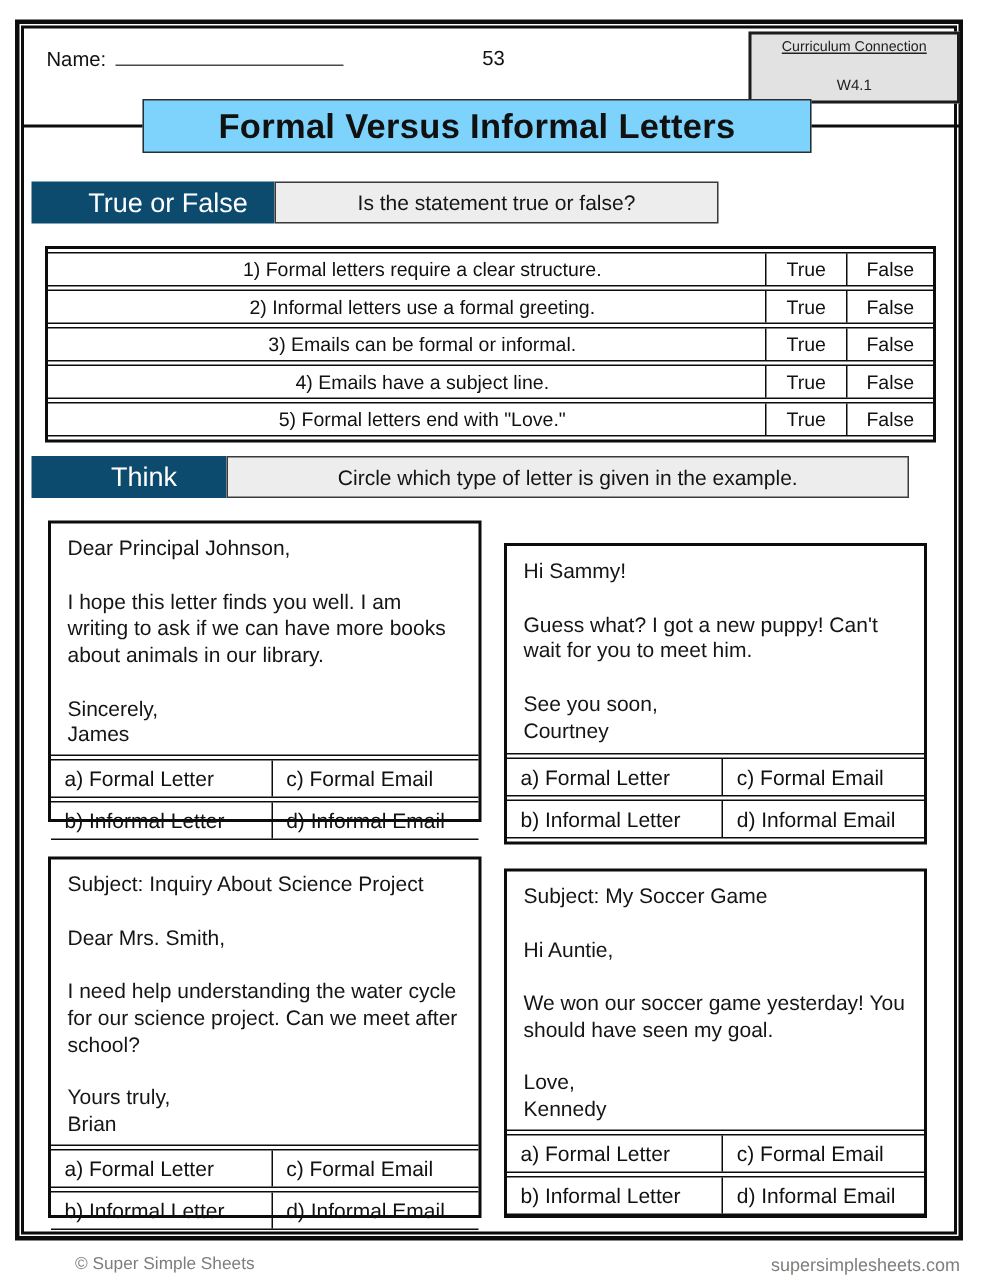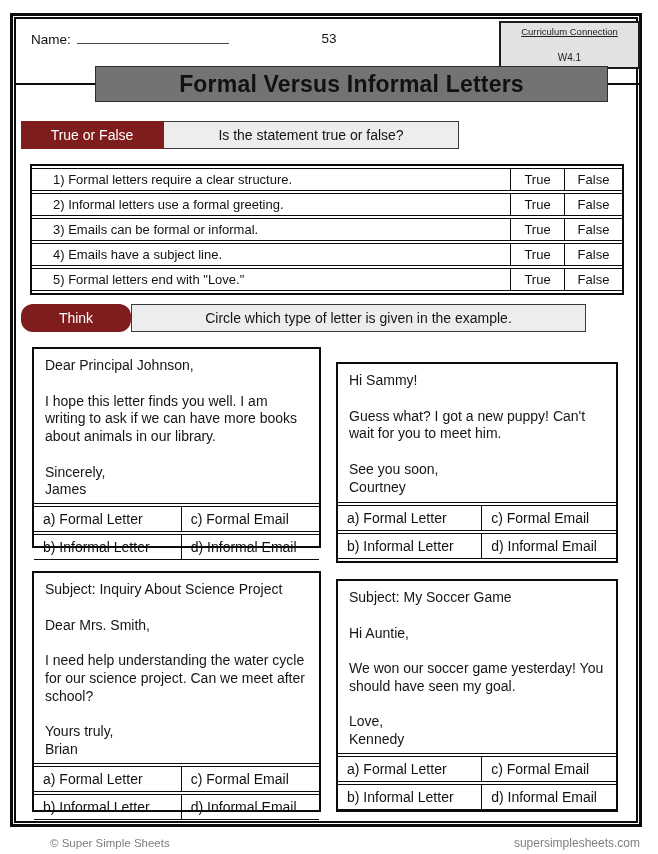--- a/index.html
+++ b/index.html
@@ -27,53 +27,54 @@
     position:absolute; top:21px; right:18px; width:141px;
     background:#e2e2e2; border:2px solid #1c1c1c; box-sizing:border-box;
     text-align:center; padding:3px 2px 4px 2px; color:#222;
   }
   .curriculum-badge .line1 { font-size:9.5px; text-decoration:underline; }
   .curriculum-badge .line2 { font-size:10px; margin-top:15px; }
 
   
   .title-rule { position:absolute; left:16px; right:16px; top:83px; height:2px; background:#0c0c0c; }
   .title-box {
-    position:absolute; left:95px; top:66px; width:513px; height:36px;
-    background:#737373; border:1.5px solid #2e2e2e; box-sizing:border-box;
+    position:absolute; left:95px; top:66px; width:446px; height:36px;
+    background:#7dd3fc; border:1.5px solid #2e2e2e; box-sizing:border-box;
     display:flex; align-items:center; justify-content:center;
     font-size:23px; font-weight:bold; letter-spacing:0.2px;
   }
 
   
   .section-header { position:absolute; left:21px; display:flex; height:28px; }
   .sec-label {
-    background:#7f1d1d; color:#fff; display:flex; align-items:center; justify-content:center;
-    font-size:14px;
+    background:#0c4a6e; color:#fff; display:flex; align-items:center; justify-content:center;
+    font-size:18px;
+    padding-left:20px;
   }
   .sec-prompt {
     background:#ededed; border:1px solid #3a3a3a; box-sizing:border-box;
     display:flex; align-items:center; justify-content:center; font-size:14px; color:#141414;
   }
   .sec1 { top:121px; }
   .sec1 .sec-label { width:142px; }
   .sec1 .sec-prompt { width:296px; }
   .sec2 { top:304px; }
-  .sec2 .sec-label { width:110px;border-radius:12px; }
+  .sec2 .sec-label { width:110px; }
   .sec2 .sec-prompt { width:455px; }
 
   
   .tf-table {
     position:absolute; left:30px; top:164px; width:594px;
     border:2px solid #0c0c0c; box-sizing:border-box; background:#fff;
   }
   .tf-row {
     display:flex; border-top:1px solid #0c0c0c; border-bottom:1px solid #0c0c0c;
     margin:2px 0; align-items:stretch;
   }
-  .tf-statement { flex:1; padding-left:21px; font-size:13px; line-height:21px; }
+  .tf-statement { flex:1; padding-left:21px; font-size:13px; line-height:21px;text-align:center; }
   .tf-cell {
     border-left:1px solid #0c0c0c; text-align:center; font-size:13px; line-height:21px;
   }
   .tf-true { width:53px; }
   .tf-false { width:57px; }
 
   
   .example {
     position:absolute; border:2px solid #0c0c0c; box-sizing:border-box;
     background:#fff; display:flex; flex-direction:column;

